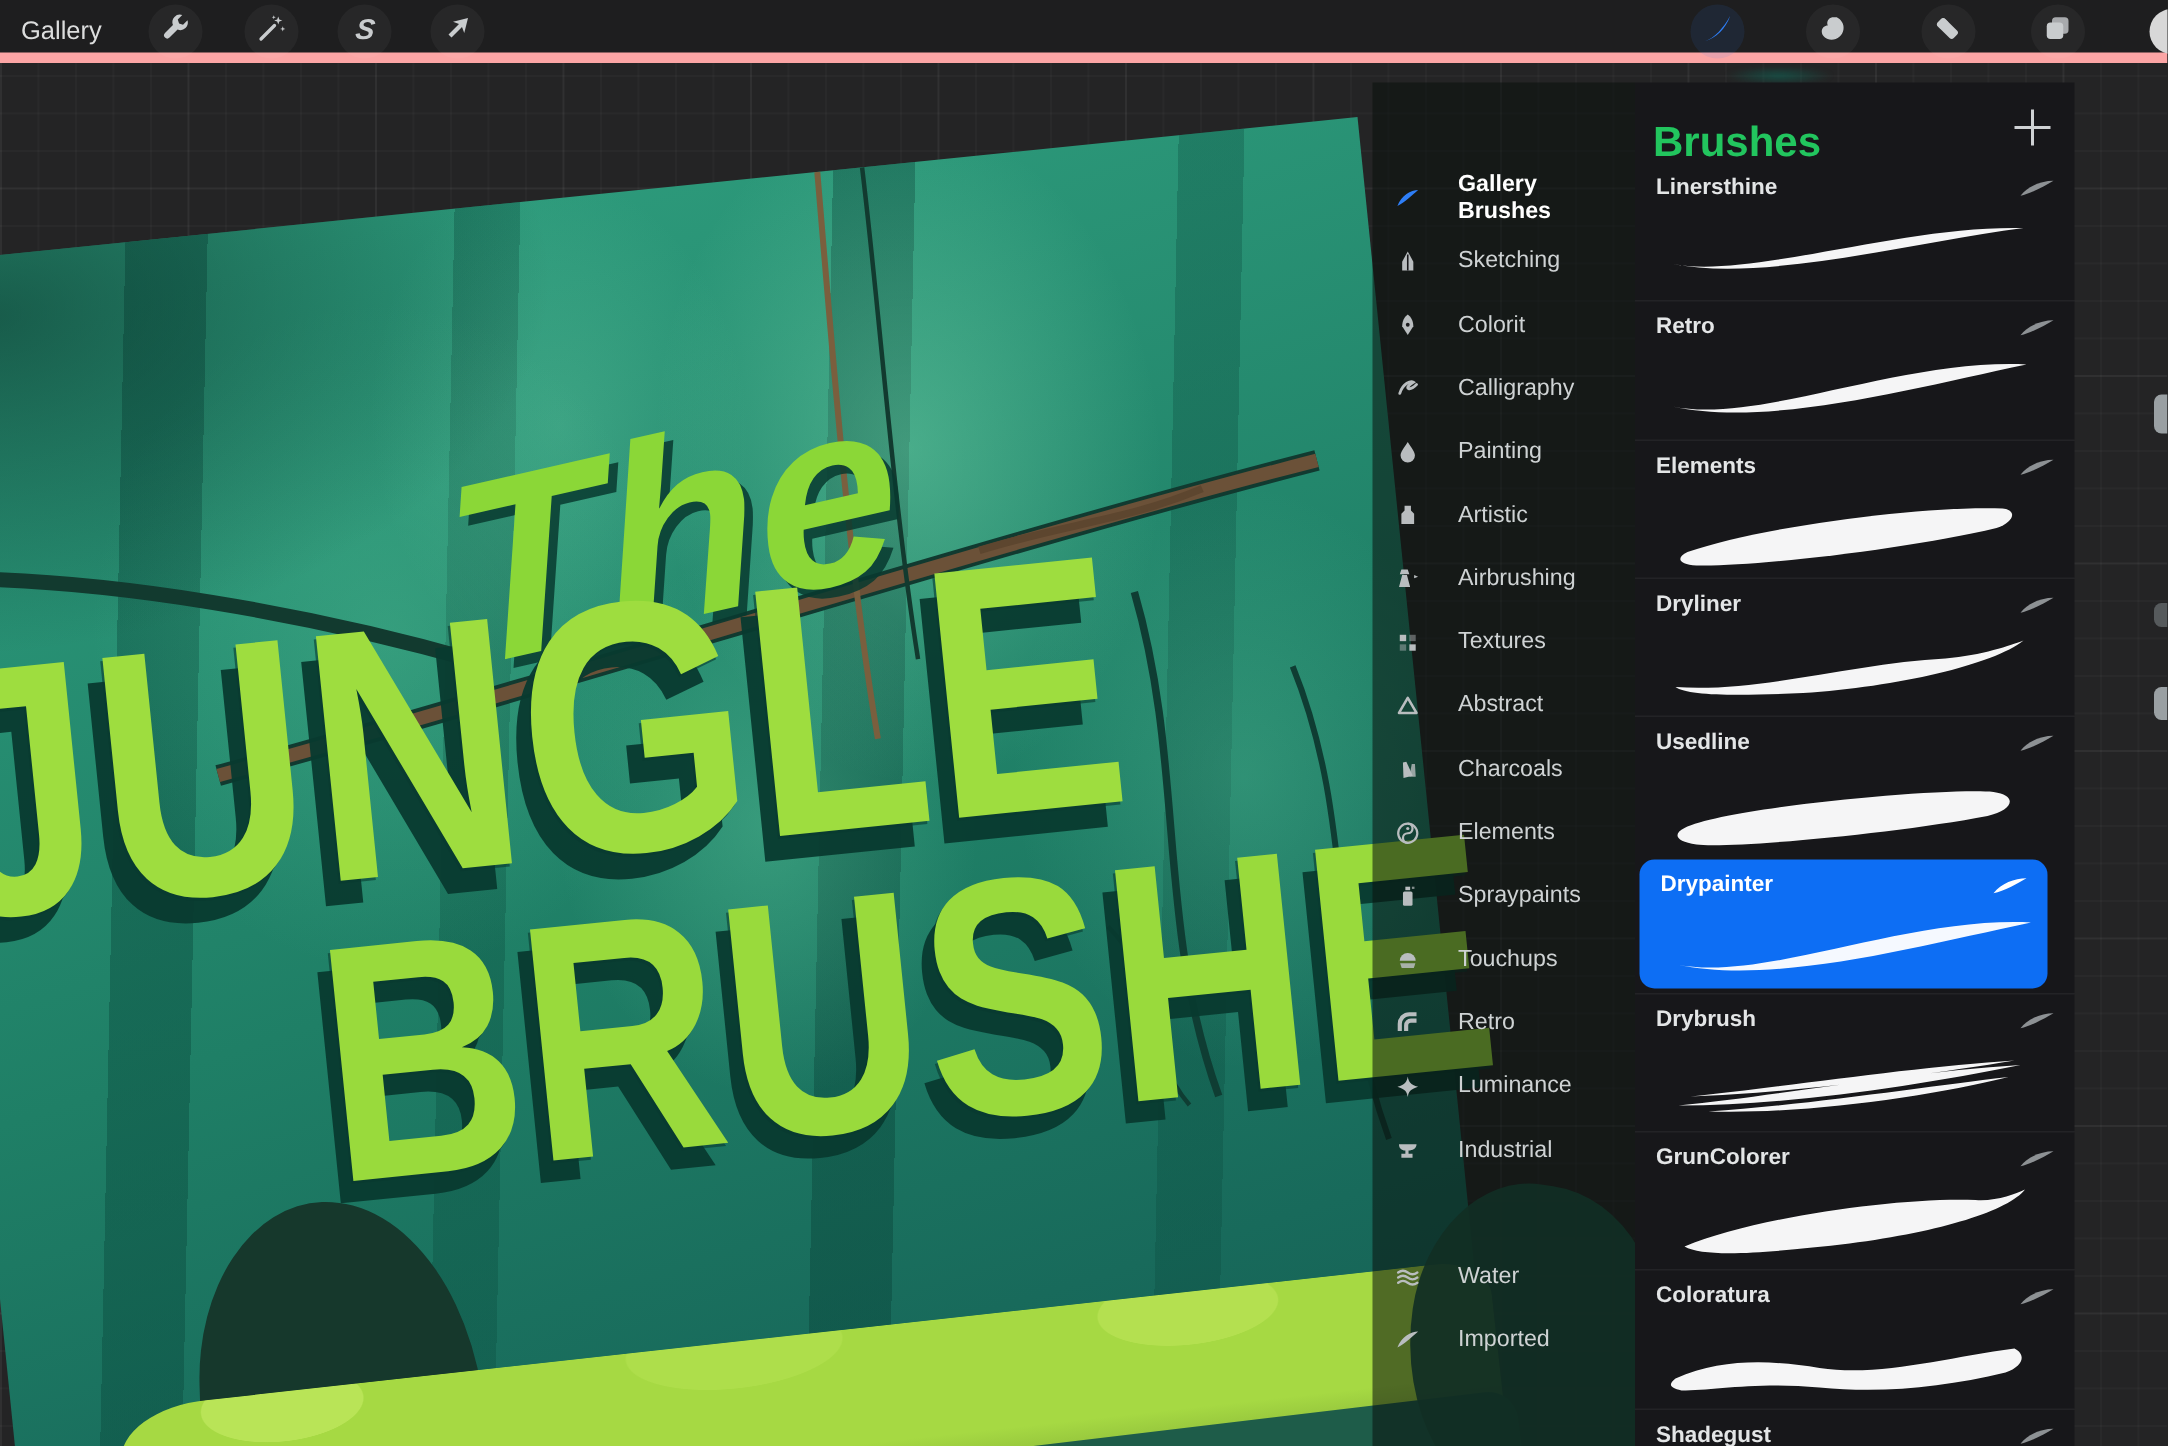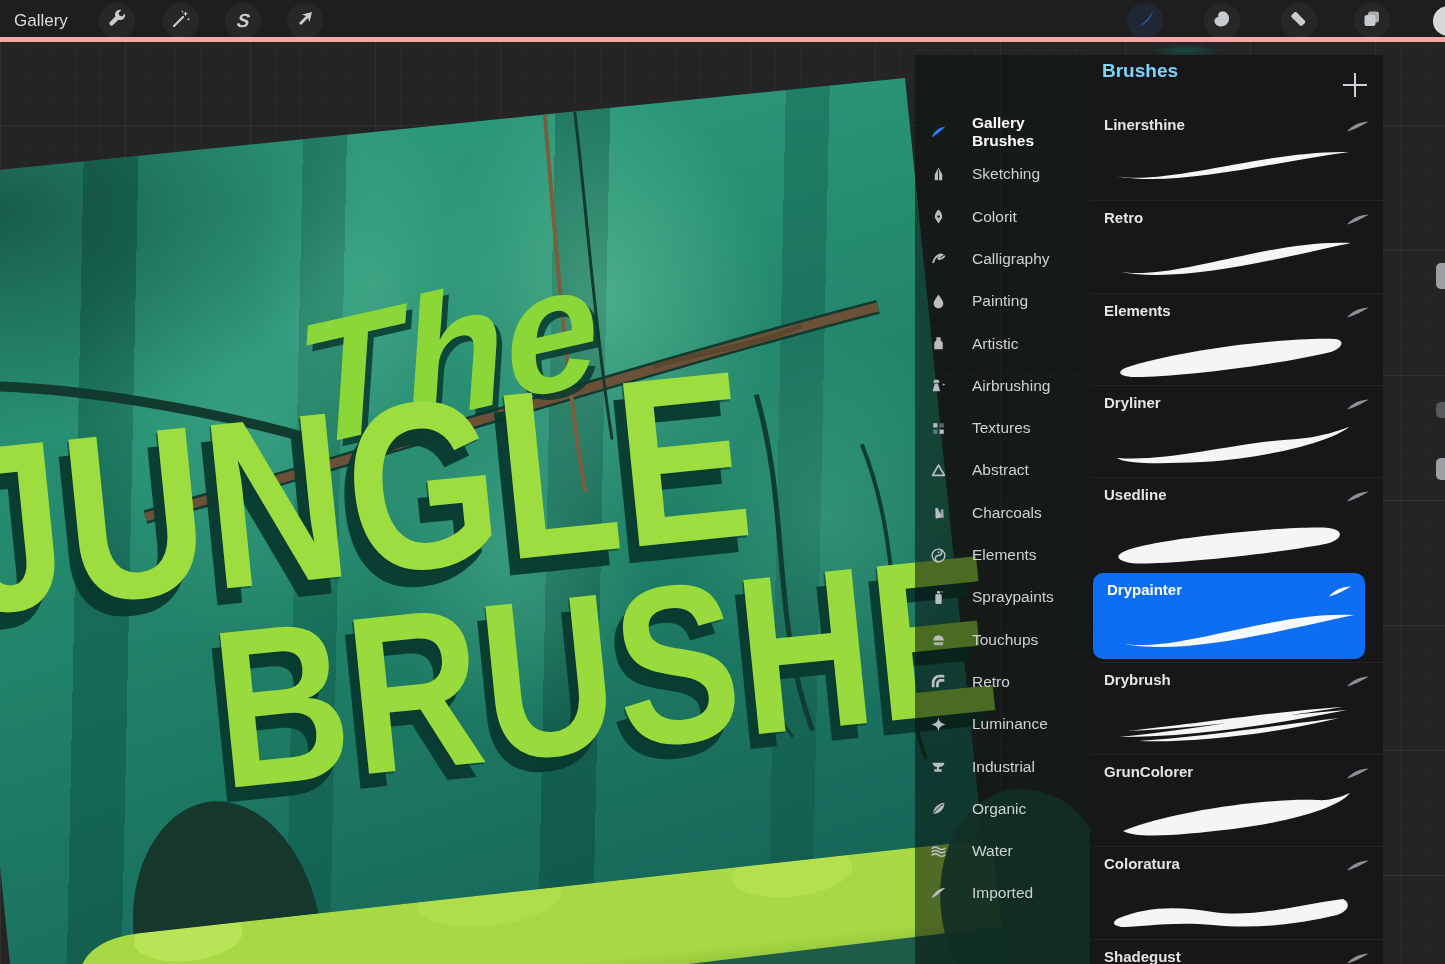--- a/index.html
+++ b/index.html
@@ -11,21 +11,21 @@
     background-image:
       linear-gradient(rgba(255,255,255,.030) 1px, transparent 1px),
       linear-gradient(90deg, rgba(255,255,255,.030) 1px, transparent 1px),
       linear-gradient(rgba(255,255,255,.022) 1px, transparent 1px),
       linear-gradient(90deg, rgba(255,255,255,.022) 1px, transparent 1px);
     background-size:125px 125px, 125px 125px, 25px 25px, 25px 25px;
     background-color:#242425; }
 
   
   .topbar { position:absolute; left:0; top:0; width:1445px; height:42px;
-    background:#1e1e1f; border-bottom:5px solid #fca5a5; z-index:50; }
+    background:#1e1e1f; border-bottom:7px solid #fca5a5; z-index:50; }
   .gallery-btn { position:absolute; left:14px; top:0; height:42px; line-height:42px;
     color:#dcdddd; font-size:17px; }
   .tool-btn { position:absolute; top:3px; width:36px; height:36px; border-radius:50%;
     background:rgba(255,255,255,.045); display:flex; align-items:center; justify-content:center;
     color:#c9ccce; }
   .tool-btn svg { width:22px; height:22px; }
   .sel-glyph { font-size:19px; font-weight:bold; font-style:italic; color:#c9ccce;
     transform:skewX(-8deg); }
   .color-swatch { position:absolute; top:6px; width:30px; height:30px; border-radius:50%;
     background:#d8d8d8; }
@@ -85,22 +85,22 @@
   .cat-icon { position:absolute; left:14px; width:18px; height:18px; color:#b9bdbf;
     display:flex; align-items:center; justify-content:center; }
   .cat-icon svg { width:17px; height:17px; }
   .cat-label { position:absolute; left:57px; font-size:15.5px; color:#ced2d3; }
   .cat-item.selected .cat-label { color:#ffffff; font-weight:bold; }
   .cat-item.selected .cat-icon { color:#2e7ef6; }
 
   .brush-col { position:absolute; left:175px; top:0; width:293px; height:909px;
     background:#17171a; }
   .panel-header { position:absolute; left:0; top:0; width:293px; height:53px; }
-  .panel-title { position:absolute; left:12px; top:5px; font-size:19px; font-weight:bold;
-    color:#7dd3fc; }
+  .panel-title { position:absolute; left:12px; top:24px; font-size:28px; font-weight:bold;
+    color:#22c55e; }
   .add-btn { position:absolute; right:16px; top:18px; width:24px; height:24px; }
   .add-btn::before, .add-btn::after { content:""; position:absolute; background:#cfd2d4; }
   .add-btn::before { left:11px; top:0; width:2px; height:24px; }
   .add-btn::after  { left:0; top:11px; width:24px; height:2px; }
 
   .brush-row { position:absolute; left:0; width:293px; height:92px;
     border-top:1px solid rgba(255,255,255,.055); }
   .brush-row.first { border-top:none; }
   .brush-name { position:absolute; left:14px; top:8px; font-size:15px; font-weight:bold;
     color:#e3e5e6; }
@@ -348,29 +348,20 @@
         <span class="cat-label">Luminance</span>
       </div>
       <div class="cat-item" style="top: 691.5px;">
         <span class="cat-icon">
           <svg viewBox="0 0 16 16">
             <path d="M2.5,4.5 h11 c0,2.8 -2.5,3.8 -5,4 v2 h2.5 v2.5 h-7 V10.5 H6.5 v-2 C4,8.3 2.5,7 2.5,4.5 Z" fill="currentColor"></path>
           </svg>
         </span>
         <span class="cat-label">Industrial</span>
       </div>
-      <div class="cat-item" style="top: 733.8px;">
-        <span class="cat-icon">
-          <svg viewBox="0 0 16 16">
-            <path d="M3,13 C3,6.5 8.5,3 13.5,2.5 C13.5,9 9,12.8 3,13 Z" fill="currentColor"></path>
-            <path d="M3.5,12.5 C6,9 9,6 12.5,4" stroke="#17171a" stroke-width=".9" fill="none"></path>
-          </svg>
-        </span>
-        <span class="cat-label">Organic</span>
-      </div>
       <div class="cat-item" style="top: 776.1px;">
         <span class="cat-icon">
           <svg viewBox="0 0 16 16">
             <path d="M2,5 C4,3.5 6,3.5 8,5 C10,6.5 12,6.5 14,5 M2,8.2 C4,6.7 6,6.7 8,8.2 C10,9.7 12,9.7 14,8.2 M2,11.4 C4,9.9 6,9.9 8,11.4 C10,12.9 12,12.9 14,11.4" stroke="currentColor" stroke-width="1.5" fill="none" stroke-linecap="round"></path>
           </svg>
         </span>
         <span class="cat-label">Water</span>
       </div>
       <div class="cat-item" style="top: 818.4px;">
         <span class="cat-icon">

